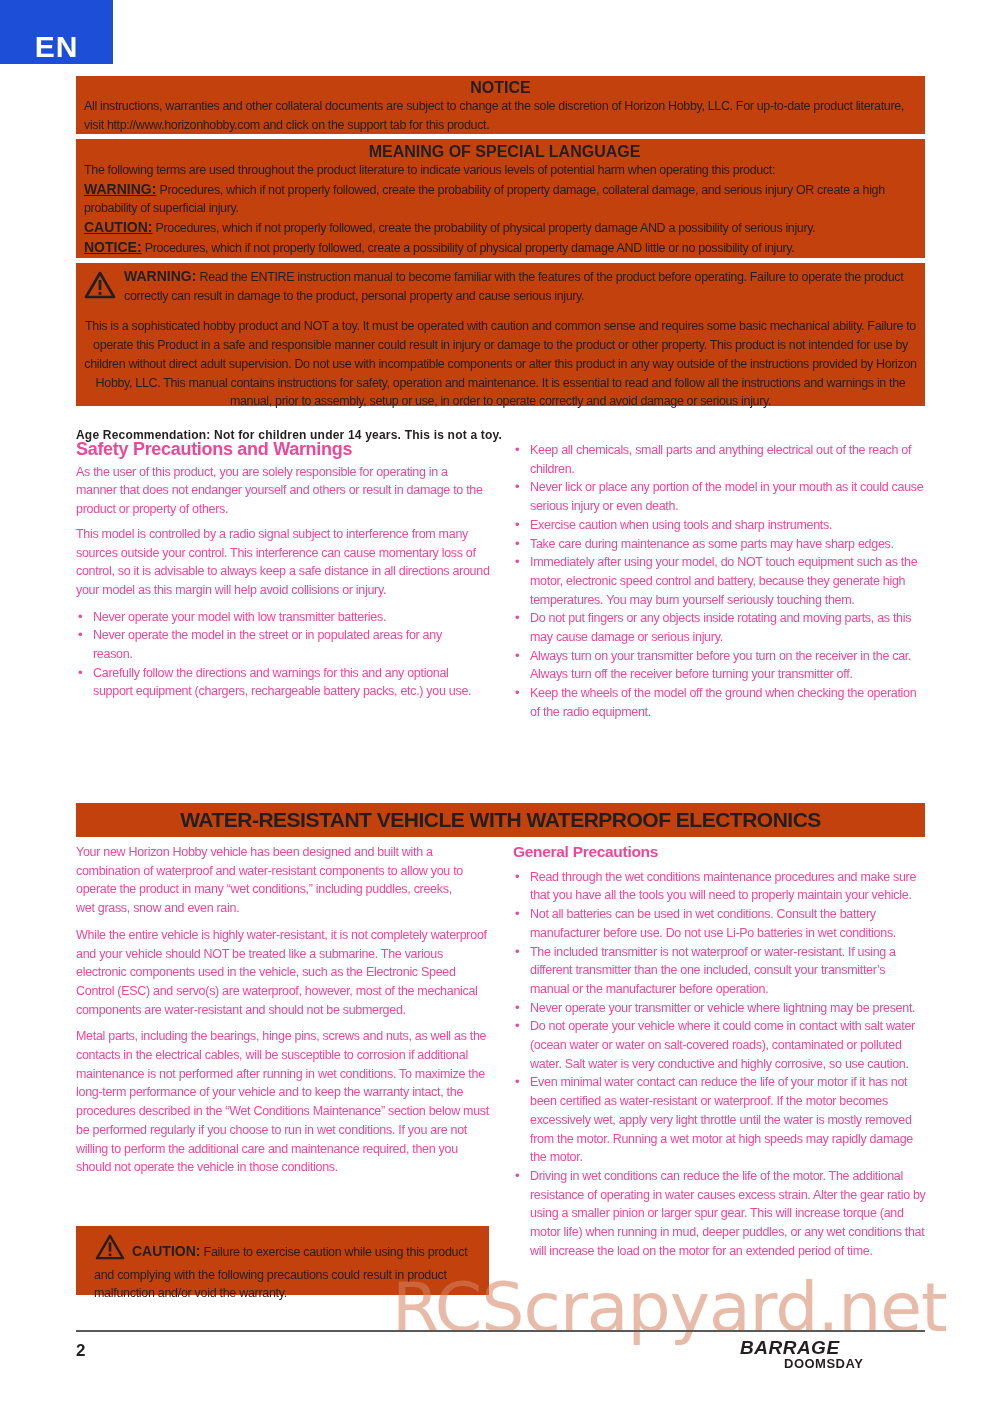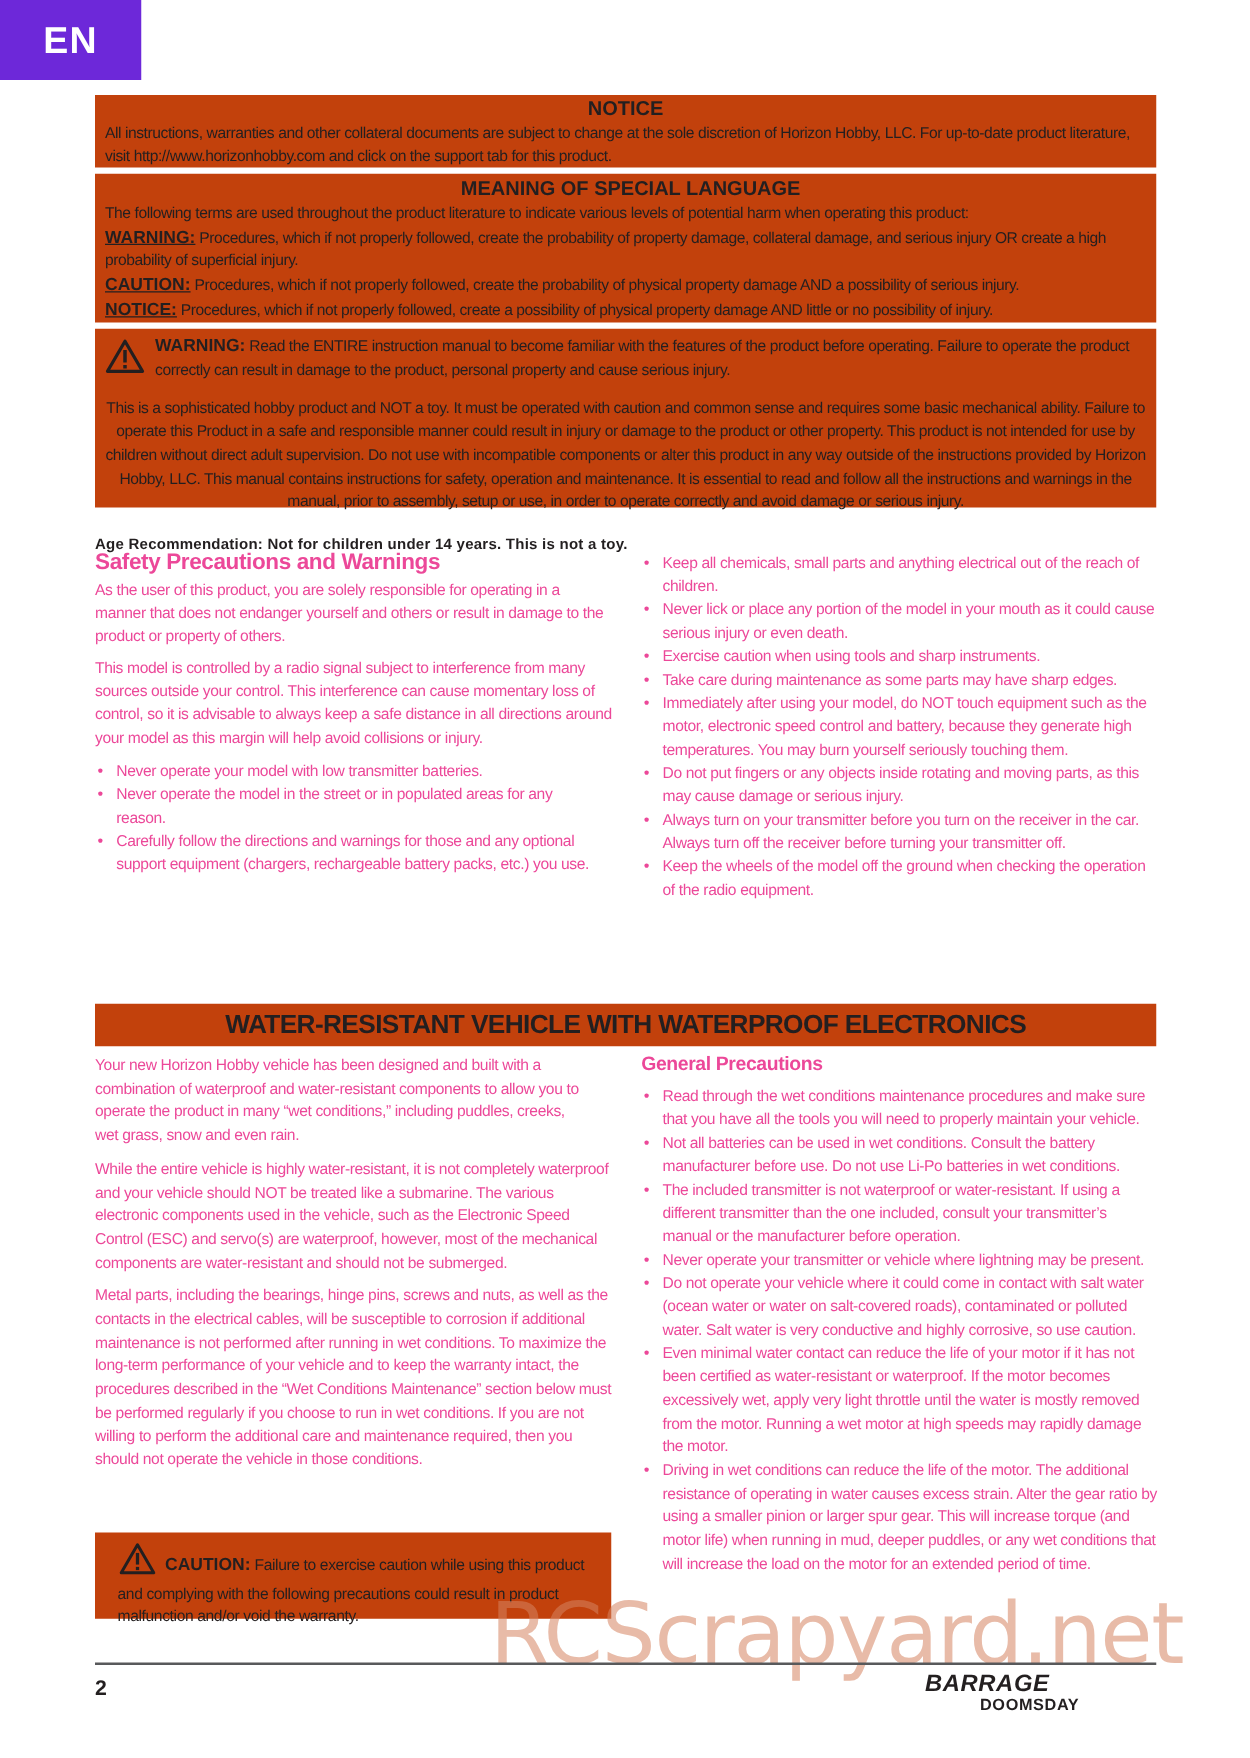--- a/index.html
+++ b/index.html
@@ -1,20 +1,20 @@
 <!DOCTYPE html>
 <html><head>
 <meta charset="utf-8">
 <style>
   html, body { margin: 0; padding: 0; background: #ffffff; }
   body { width: 1000px; height: 1406px; position: relative; overflow: hidden;
          font-family: "Liberation Sans", sans-serif; color: #231f20; }
 
-  .lang-tab { position: absolute; left: 0; top: 0; width: 113px; height: 64px; background: #6d28d9;
-              color: #fff; font-weight: bold; font-size: 30px; display: flex; align-items: flex-start;
+  .lang-tab { position: absolute; left: 0; top: 0; width: 113px; height: 64px; background: #1d4ed8;
+              color: #fff; font-weight: bold; font-size: 30px; display: flex; align-items: flex-end;
               justify-content: center; padding-top: 16px; box-sizing: border-box; letter-spacing: 1px; }
 
   .gray { background: #c2410c; }
   .box { position: absolute; left: 76px; width: 849px; box-sizing: border-box; }
   .box-title { text-align: center; font-weight: bold; font-size: 16px; line-height: 19px; }
   .small { font-size: 12.5px; line-height: 18.7px; transform-origin: 0 0; letter-spacing: -0.35px; }
   .small p { margin: 0; }
   .u { font-weight: bold; text-decoration: underline; font-size: 14px; letter-spacing: 0; }
   .b { font-weight: bold; font-size: 14px; letter-spacing: 0; }
 
@@ -94,21 +94,21 @@
 
 <div id="age">Age Recommendation: Not for children under 14 years. This is not a toy.</div>
 
 <div class="col col-left body-text" style="top:440px;">
   <h2>Safety Precautions and Warnings</h2>
   <p>As the user of this product, you are solely responsible for operating in a manner that does not endanger yourself and others or result in damage to the product or property of others.</p>
   <p style="margin-bottom:8px;">This model is controlled by a radio signal subject to interference from many sources outside your control. This interference can cause momentary loss of control, so it is advisable to always keep a safe distance in all directions around your model as this margin will help avoid collisions or injury.</p>
   <ul>
     <li>Never operate your model with low transmitter batteries.</li>
     <li style="padding-right:30px;">Never operate the model in the street or in populated areas for any reason.</li>
-    <li>Carefully follow the directions and warnings for those and any optional support equipment (chargers, rechargeable battery packs, etc.) you use.</li>
+    <li>Carefully follow the directions and warnings for this and any optional support equipment (chargers, rechargeable battery packs, etc.) you use.</li>
   </ul>
 </div>
 
 <div class="col col-right body-text" style="top:441px;">
   <ul>
     <li>Keep all chemicals, small parts and anything electrical out of the reach of children.</li>
     <li>Never lick or place any portion of the model in your mouth as it could cause serious injury or even death.</li>
     <li>Exercise caution when using tools and sharp instruments.</li>
     <li>Take care during maintenance as some parts may have sharp edges.</li>
     <li>Immediately after using your model, do NOT touch equipment such as the motor, electronic speed control and battery, because they generate high temperatures. You may burn yourself seriously touching them.</li>

